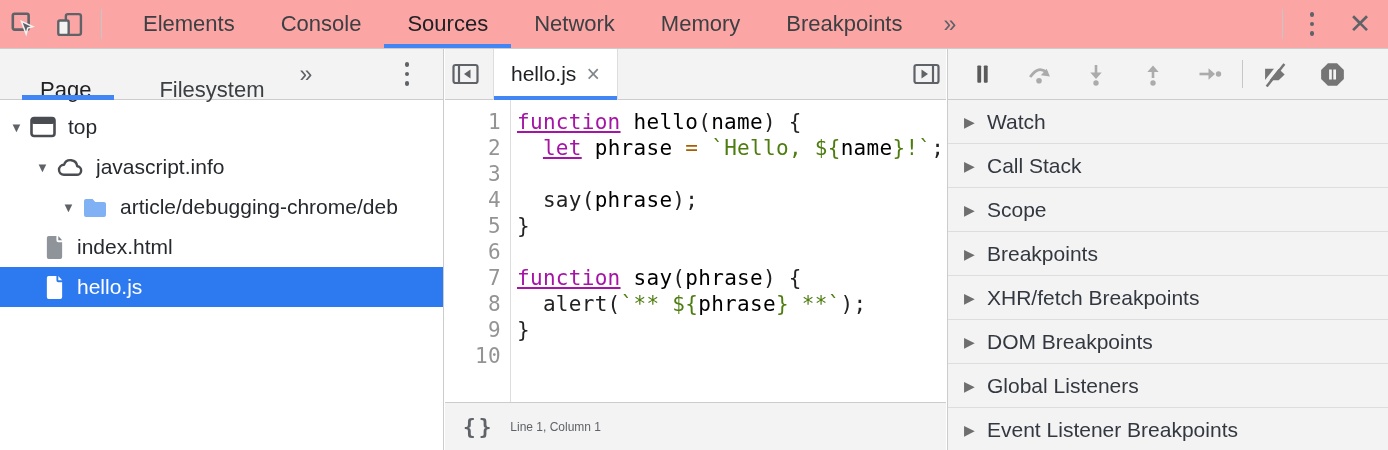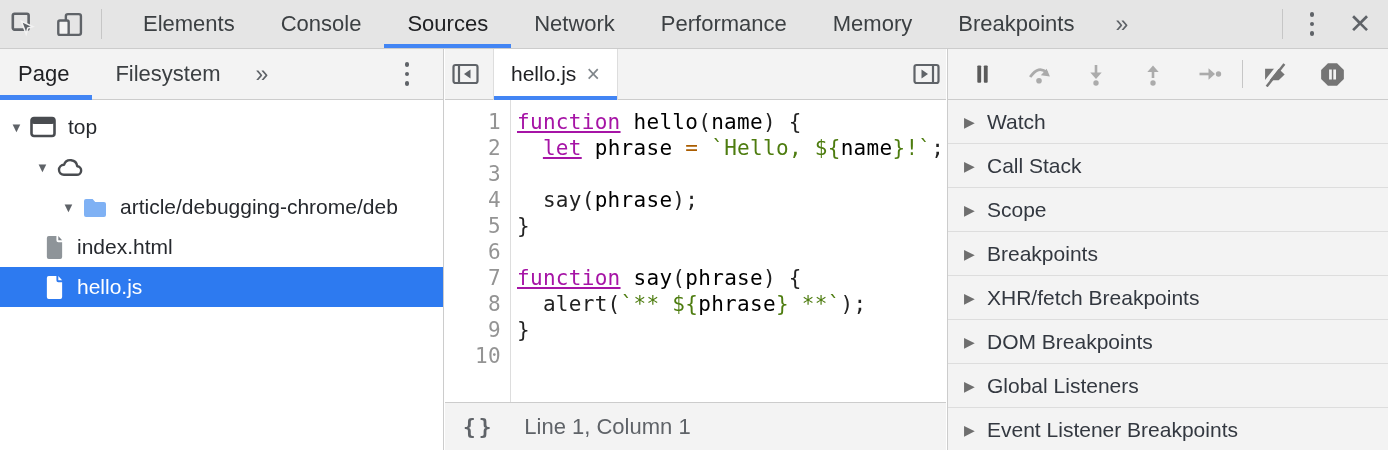--- a/index.html
+++ b/index.html
@@ -2,42 +2,42 @@
 <html><head>
 <meta charset="utf-8">
 <style>
   * { box-sizing: border-box; margin: 0; padding: 0; }
   html,body { width:1388px; height:450px; overflow:hidden; background:#fff;
               font-family:"Liberation Sans", sans-serif; }
   .devtools { position:relative; width:1388px; height:450px; background:#fff; }
 
   
   .topbar { position:absolute; top:0; left:0; right:0; height:49px;
-            background:#e5e5e5; border-bottom:1px solid #ccc;
+            background:#fca5a5; border-bottom:1px solid #ccc;
             display:flex; align-items:center; }
   .tb-btn { width:46px; height:48px; display:flex; align-items:center; justify-content:center; }
   .vdiv { width:1px; height:30px; background:#c6c6c6; margin:0 9px; flex-shrink:0; }
   .main-tabs { display:flex; height:48px; margin-left:9px; }
   .tab { padding:0 23px; line-height:48px; font-size:22px; color:#3c4043; position:relative; white-space:nowrap; }
   .tab.active { color:#202124; }
   .tab.active::after { content:""; position:absolute; left:0; right:0; bottom:0; height:4px; background:#4285f4; }
   .chev { font-size:23px; color:#5f6368; padding:0 18px; line-height:48px; }
   .spacer { flex:1; }
   .kebab { width:40px; height:48px; display:flex; flex-direction:column;
            align-items:center; justify-content:center; gap:5px; }
   .kebab i { width:4.5px; height:4.5px; border-radius:50%; background:#5f6368; }
   .close-btn { width:56px; text-align:center; font-size:27px; color:#5f6368; line-height:48px; }
 
   
   .sidebar { position:absolute; top:49px; left:0; width:444px; bottom:0;
              background:#fff; border-right:1px solid #ccc; }
   .sidebar-header { height:51px; background:#f3f3f3; border-bottom:1px solid #ccc;
                     display:flex; align-items:center; }
   .side-tab { height:51px; line-height:50px; font-size:22px; color:#3c4043;
-              padding:0 23px; position:relative; }
+              padding:16px 23px; position:relative;margin-left:22px; }
   .side-tab.first { padding-left:18px; }
   .side-tab.active { color:#202124; }
   .side-tab.active::after { content:""; position:absolute; left:0; right:0; bottom:0; height:5px; background:#4285f4; }
   .side-chev { font-size:23px; color:#5f6368; padding:0 12px; line-height:50px; }
   .side-kebab { margin-right:16px; }
 
   .tree { padding-top:7px; font-size:21px; color:#26292e; }
   .tree-row { height:40px; display:flex; align-items:center; }
   .tree-row.selected { background:#2d7af0; color:#fff; }
   .lv0 { padding-left:10px; } .lv1 { padding-left:36px; }
@@ -70,21 +70,21 @@
   .tok-def { color:#000000; }
   .tok-str { color:#4d7c0f; }
   .tok-op  { color:#aa5d00; }
   .tok-pln { color:#222; }
 
   .editor-statusbar { position:absolute; left:0; right:0; bottom:0; height:48px;
                       background:#f3f3f3; border-top:1px solid #ccc;
                       display:flex; align-items:center; }
   .fmt-btn { margin-left:18px; font-family:"DejaVu Sans Mono", monospace; font-weight:bold;
              font-size:21px; color:#5f6368; letter-spacing:3px; }
-  .cursor-pos { margin-left:30px; font-size:22px; color:#5f6368; }
+  .cursor-pos { margin-left:16px; font-size:12px; color:#5f6368; }
 
   
   .debugpane { position:absolute; top:49px; left:947px; right:0; bottom:0;
                background:#f3f3f3; border-left:1px solid #ccc; }
   .debug-toolbar { height:51px; border-bottom:1px solid #ccc; display:flex;
                    align-items:center; padding-left:14px; }
   .dbg-btn { width:40px; height:44px; display:flex; align-items:center;
              justify-content:center; margin-right:17px; flex-shrink:0; }
   .dbg-div { width:1px; height:28px; background:#c6c6c6; margin:0 12px 0 -5px; }
   .sections .sec-row { height:44px; border-bottom:1px solid #ddd; display:flex;
@@ -109,21 +109,20 @@
         <rect x="9.5" y="2" width="14.5" height="20" rx="2" fill="none" stroke="#5f6368" stroke-width="2.3"></rect>
         <rect x="2.2" y="8.2" width="10" height="13.8" rx="1.6" fill="#f3f3f3" stroke="#5f6368" stroke-width="2.3"></rect>
       </svg>
     </div>
     <div class="vdiv"></div>
     <nav class="main-tabs">
       <div class="tab">Elements</div>
       <div class="tab">Console</div>
       <div class="tab active">Sources</div>
       <div class="tab">Network</div>
-      <div class="tab">Performance</div>
       <div class="tab">Memory</div>
       <div class="tab">Breakpoints</div>
     </nav>
     <div class="chev">»</div>
     <div class="spacer"></div>
     <div class="vdiv"></div>
     <div class="kebab">
         <i></i>
         <i></i>
         <i></i>
@@ -156,20 +155,21 @@
         <span class="t-label">top</span>
       </div>
 
       <div class="tree-row lv1">
         <span class="tri">▼</span>
         <span class="t-icon">
           <svg width="28" height="21" viewBox="0 0 28 21">
             <path d="M8 17.8 a5 5 0 0 1 0 -10 a6.8 6.8 0 0 1 13.2 1.4 a4.3 4.3 0 0 1 -0.7 8.6 Z" fill="none" stroke="#494c50" stroke-width="2.4" stroke-linejoin="round"></path>
           </svg>
         </span>
+        <span class="t-label">javascript.info</span>
       </div>
 
       <div class="tree-row lv2">
         <span class="tri">▼</span>
         <span class="t-icon">
           <svg width="26" height="22" viewBox="0 0 26 22">
             <path d="M2 5 a2 2 0 0 1 2 -2 h6.6 l2.6 3 h8.8 a2 2 0 0 1 2 2 v11 a2 2 0 0 1 -2 2 h-18 a2 2 0 0 1 -2 -2 Z" fill="#7fb1f4"></path>
           </svg>
         </span>
         <span class="t-label">article/debugging-chrome/deb</span>

